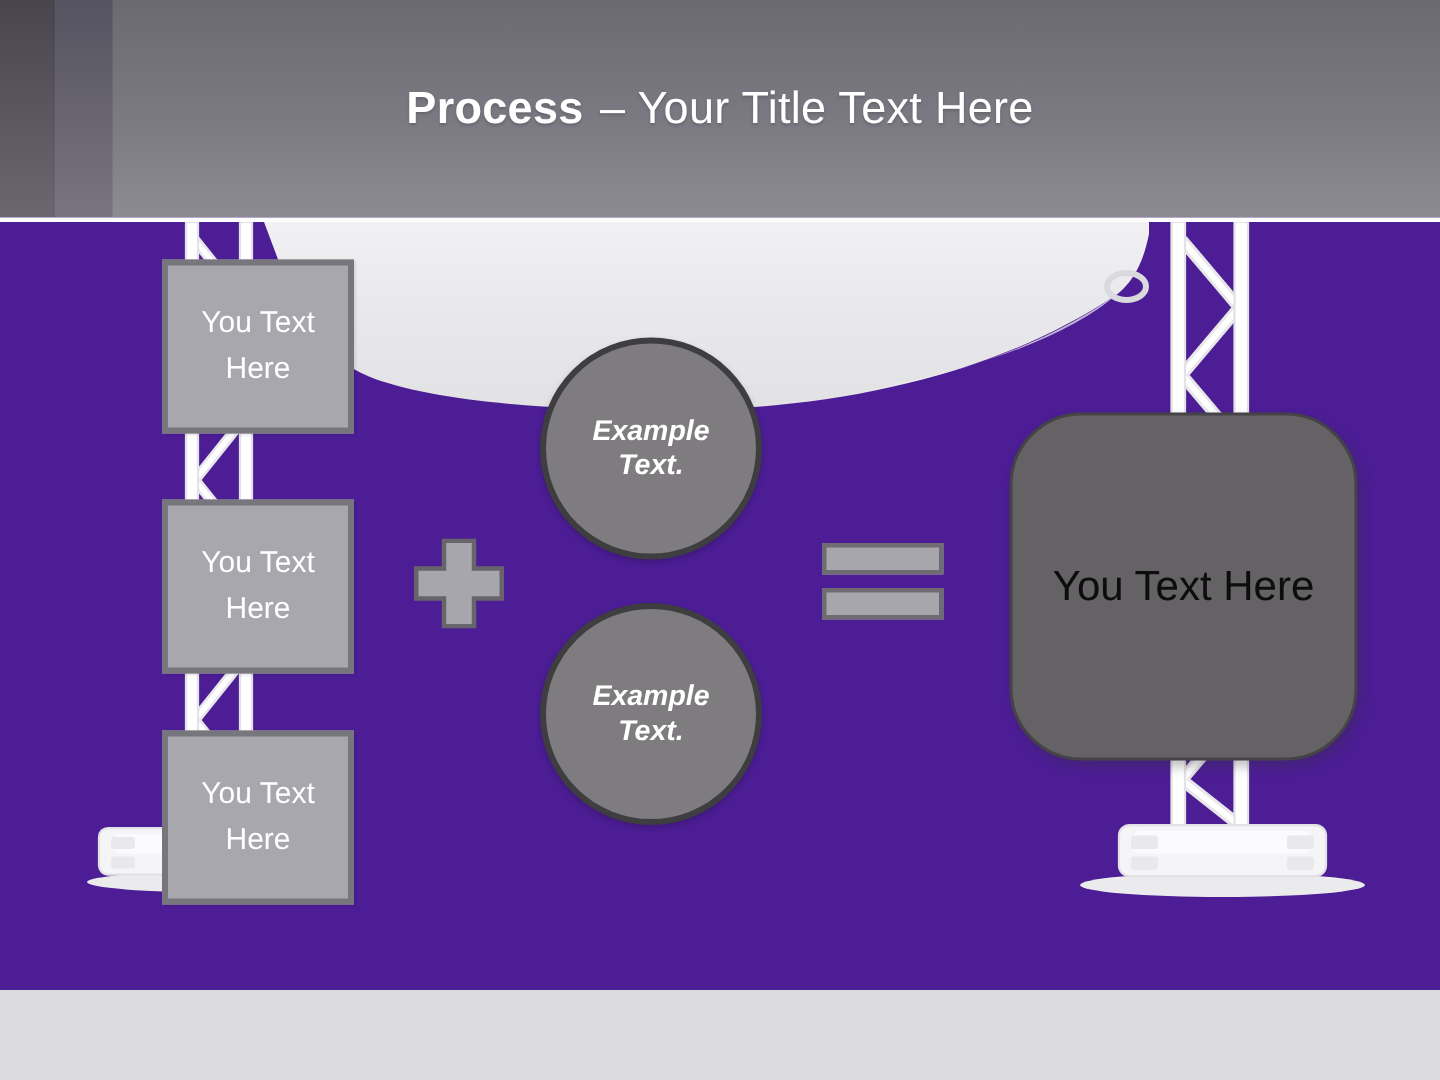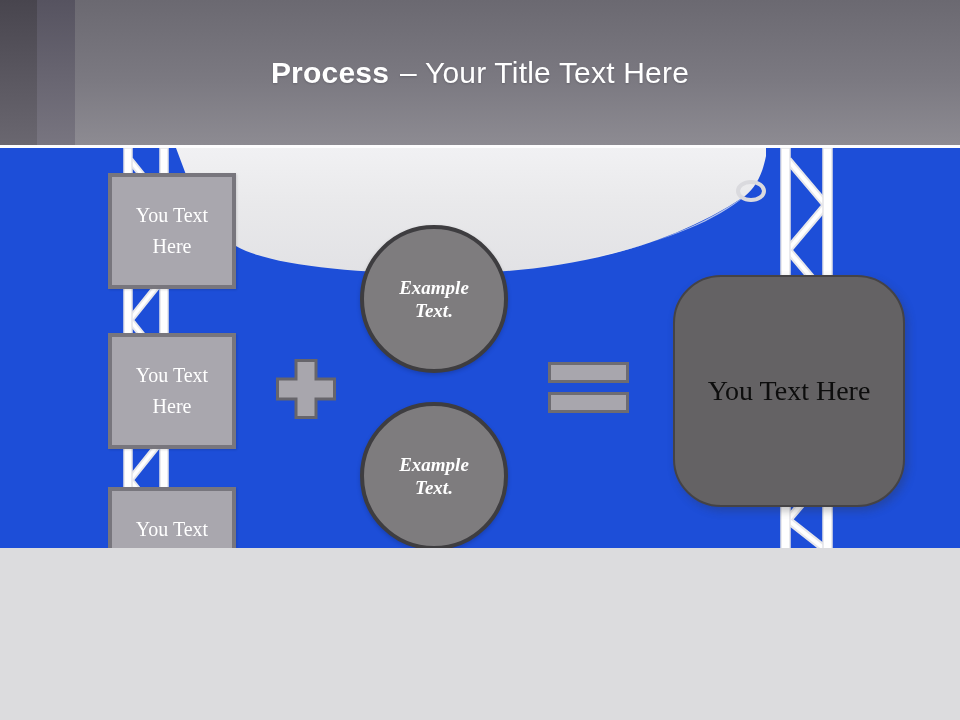--- a/index.html
+++ b/index.html
@@ -1,19 +1,19 @@
 <!DOCTYPE html>
 <html><head>
 <meta charset="utf-8">
 <style>
   html,body{margin:0;padding:0;background:#dcdcde;}
   *{box-sizing:border-box;}
   .slide{
-    position:relative;width:960px;height:548px;overflow:hidden;
-    background:#1d4ed8;
+    position:relative;width:960px;height:660px;overflow:hidden;
+    background:#4c1d95;
     font-family:"Liberation Sans", sans-serif;
   }
   
   .header{
     position:absolute;left:0;top:0;width:960px;height:145px;
     background:linear-gradient(180deg,#6b6971 0%,#7b7981 55%,#8d8b92 100%);
   }
   .strip-dark{
     position:absolute;left:0;top:0;width:37px;height:145px;
     background:linear-gradient(180deg,#48454e 0%,#6a6770 100%);
@@ -30,21 +30,21 @@
     position:absolute;left:0;right:0;top:55px;text-align:center;
     color:#ffffff;font-size:30px;line-height:36px;letter-spacing:.2px;
     text-shadow:0 1px 2px rgba(40,40,50,.25);
     white-space:nowrap;
   }
   .title .bold{font-weight:bold;}
   .title .rest{font-weight:normal;margin-left:11px;}
   
   .scene{position:absolute;left:0;top:0;width:960px;height:720px;}
   
-  .shape{position:absolute;display:flex;align-items:center;justify-content:center;text-align:center;font-family:Liberation Serif, serif;}
+  .shape{position:absolute;display:flex;align-items:center;justify-content:center;text-align:center;}
   .input-box{
     left:108px;width:128px;height:116px;
     background:#a9a7ae;border:4px solid #78767d;
     color:#ffffff;font-size:20px;line-height:31px;
     box-shadow:1px 1px 2px rgba(0,0,0,.12);
   }
   .input-box .lbl{width:100px;}
   .box1{top:173px;} .box2{top:333px;} .box3{top:487px;}
   .circle{
     left:360px;width:148px;height:148px;border-radius:50%;

